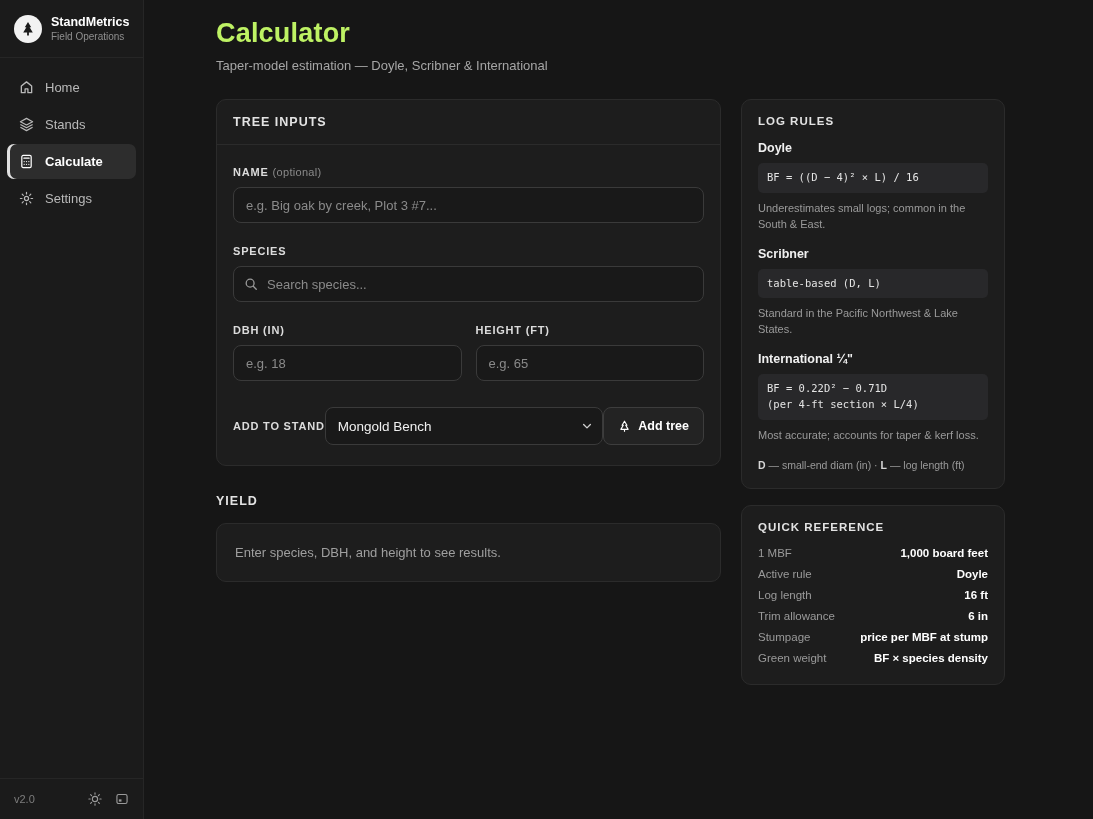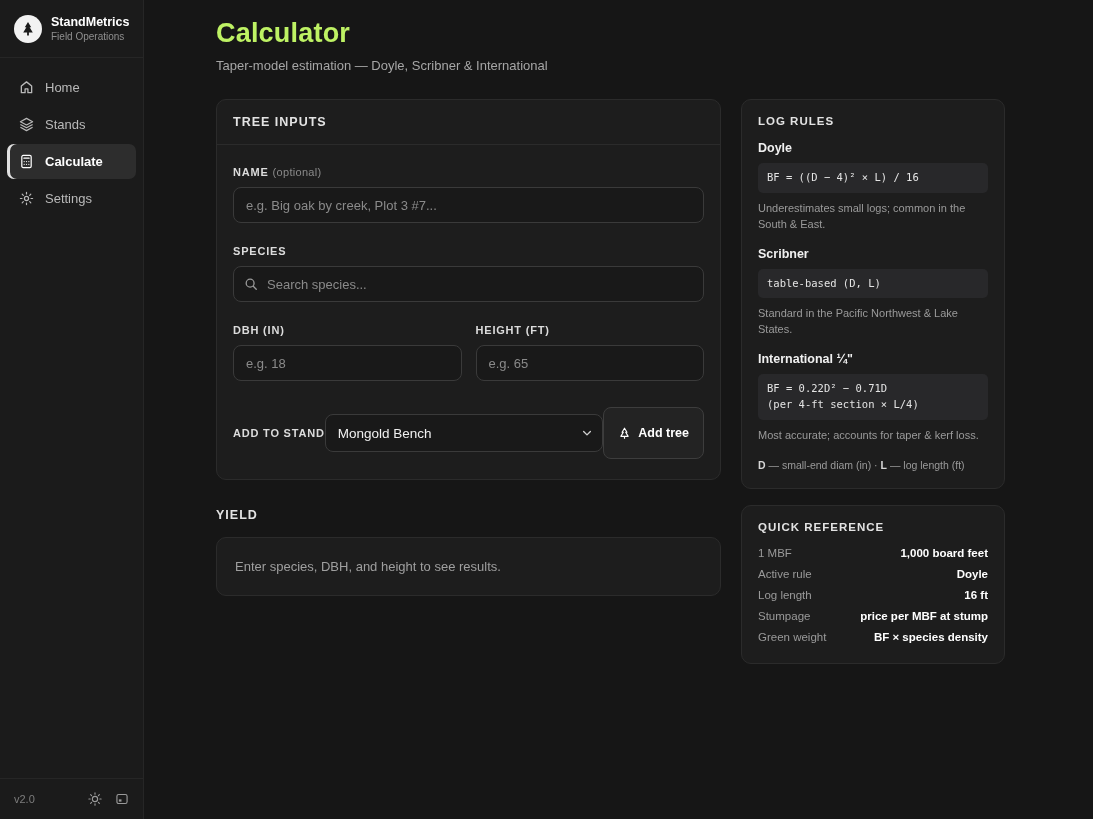--- a/index.html
+++ b/index.html
@@ -49,21 +49,21 @@
   .search-wrap .text-input { padding-left: 33px; }
   .search-icon { position: absolute; left: 11px; top: 50%; transform: translateY(-50%); color: #9a9a9a; display: flex; }
   .row2 { display: flex; gap: 14px; margin-top: 22px; }
   .row2 > div { flex: 1; }
 
   .stand-row { display: flex; align-items: center; margin-top: 26px; }
   .stand-label { font-size: 11px; font-weight: bold; letter-spacing: 0.8px; color: #dcdcdc; flex-shrink: 0; }
   .select-wrap { position: relative; flex: 1; }
   select.std { appearance: none; -webkit-appearance: none; width: 100%; height: 38px; background: #191919; border: 1px solid #3a3a3a; border-radius: 8px; color: #f0f0f0; font-size: 13.5px; padding: 0 30px 0 12px; font-family: inherit; outline: none; }
   .chevron { position: absolute; right: 10px; top: 50%; transform: translateY(-50%); color: #cfcfcf; pointer-events: none; display: flex; }
-  .add-btn { height: 52px; display: flex; align-items: center; gap: 7px; background: #232323; border: 1px solid #3d3d3d; border-radius: 8px; color: #fff; font-size: 12.5px; font-weight: bold; padding: 0 14px; cursor: pointer; font-family: inherit; flex-shrink: 0; }
+  .add-btn { height: 38px; display: flex; align-items: center; gap: 7px; background: #232323; border: 1px solid #3d3d3d; border-radius: 8px; color: #fff; font-size: 12.5px; font-weight: bold; padding: 0 14px; cursor: pointer; font-family: inherit; flex-shrink: 0; }
 
   .section-title { font-size: 12.5px; font-weight: bold; letter-spacing: 1px; color: #e3e3e3; margin: 28px 0 15px; }
   .yield-card { padding: 21px 18px; font-size: 13px; color: #9f9f9f; }
 
   
   .panel { background: #1d1d1d; border: 1px solid #2b2b2b; border-radius: 10px; padding: 15px 16px 16px; }
   .panel-title { font-size: 11.5px; font-weight: bold; letter-spacing: 1px; color: #e3e3e3; }
   .rule-name { font-size: 12.5px; font-weight: bold; color: #f0f0f0; margin-top: 14px; }
   .rule-code { margin-top: 8px; background: #28282a; border-radius: 5px; padding: 7px 9px; font-family: "DejaVu Sans Mono", "Liberation Mono", monospace; font-size: 10.5px; color: #e4e4e4; white-space: pre-line; line-height: 1.5; }
   .rule-note { margin-top: 8px; font-size: 11px; color: #9a9a9a; line-height: 1.45; }
@@ -264,20 +264,24 @@
           </div>
           <div class="qr-row">
             <span class="qr-label">Active rule</span>
             <span class="qr-value">Doyle</span>
           </div>
           <div class="qr-row">
             <span class="qr-label">Log length</span>
             <span class="qr-value">16 ft</span>
           </div>
           <div class="qr-row">
+            <span class="qr-label">Trim allowance</span>
+            <span class="qr-value">6 in</span>
+          </div>
+          <div class="qr-row">
             <span class="qr-label">Stumpage</span>
             <span class="qr-value">price per MBF at stump</span>
           </div>
           <div class="qr-row">
             <span class="qr-label">Green weight</span>
             <span class="qr-value">BF × species density</span>
           </div>
         </div>
       </div>
     </div>

